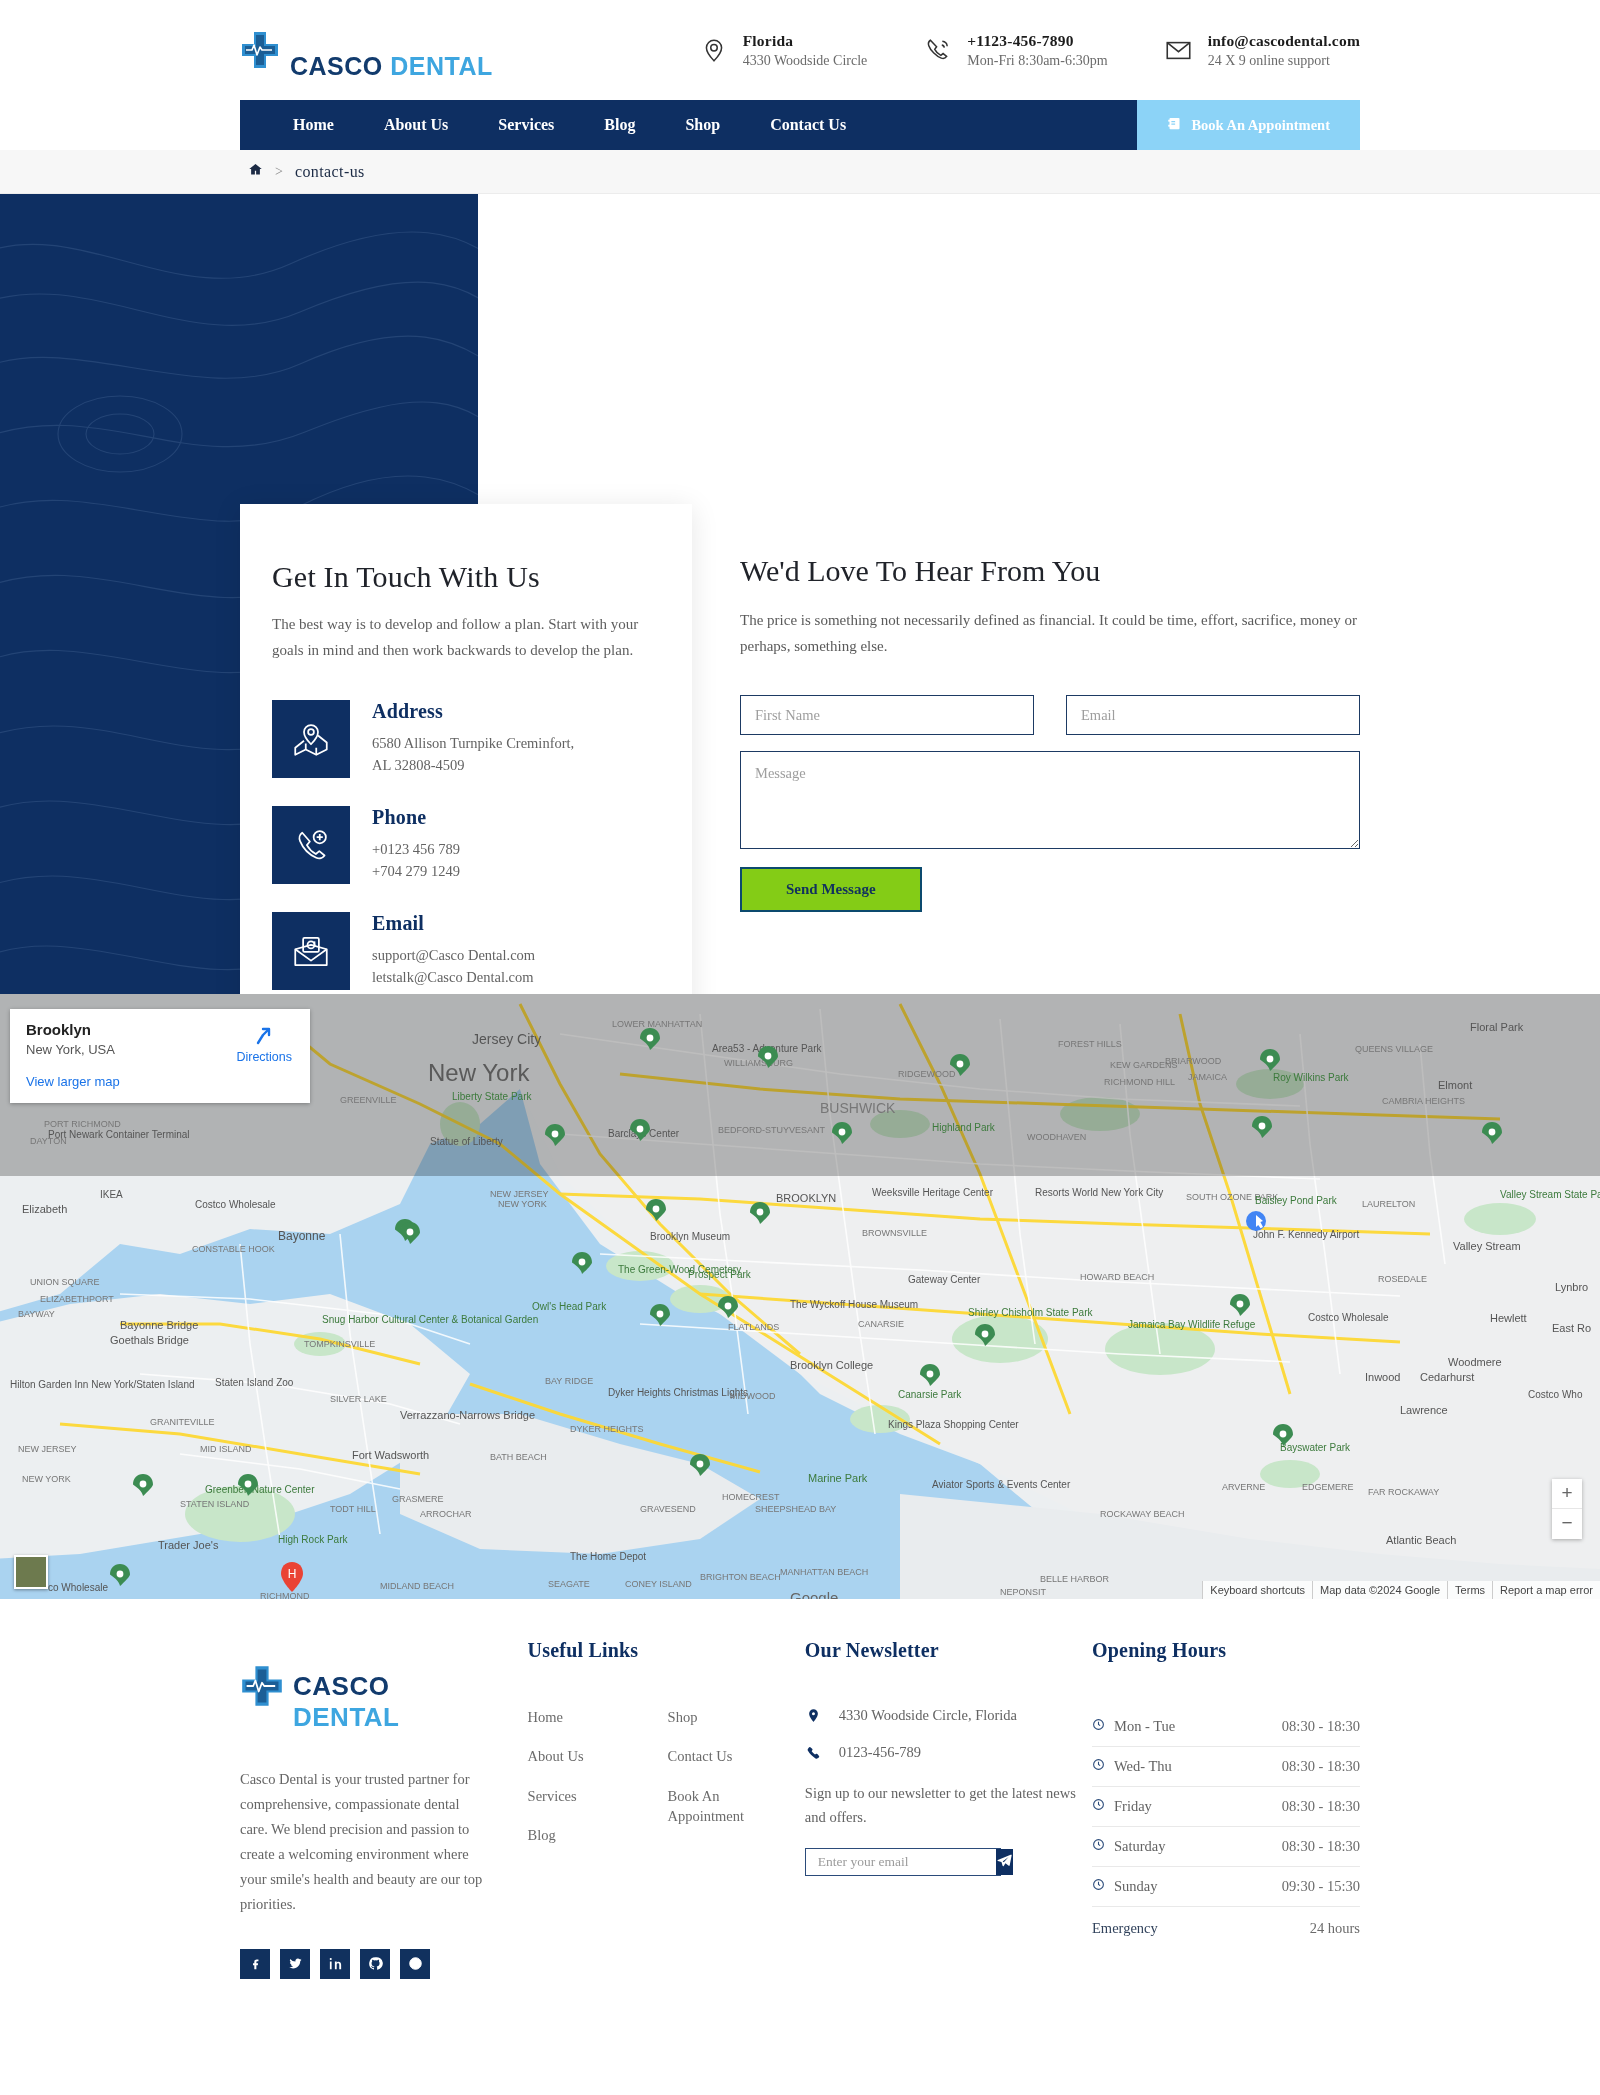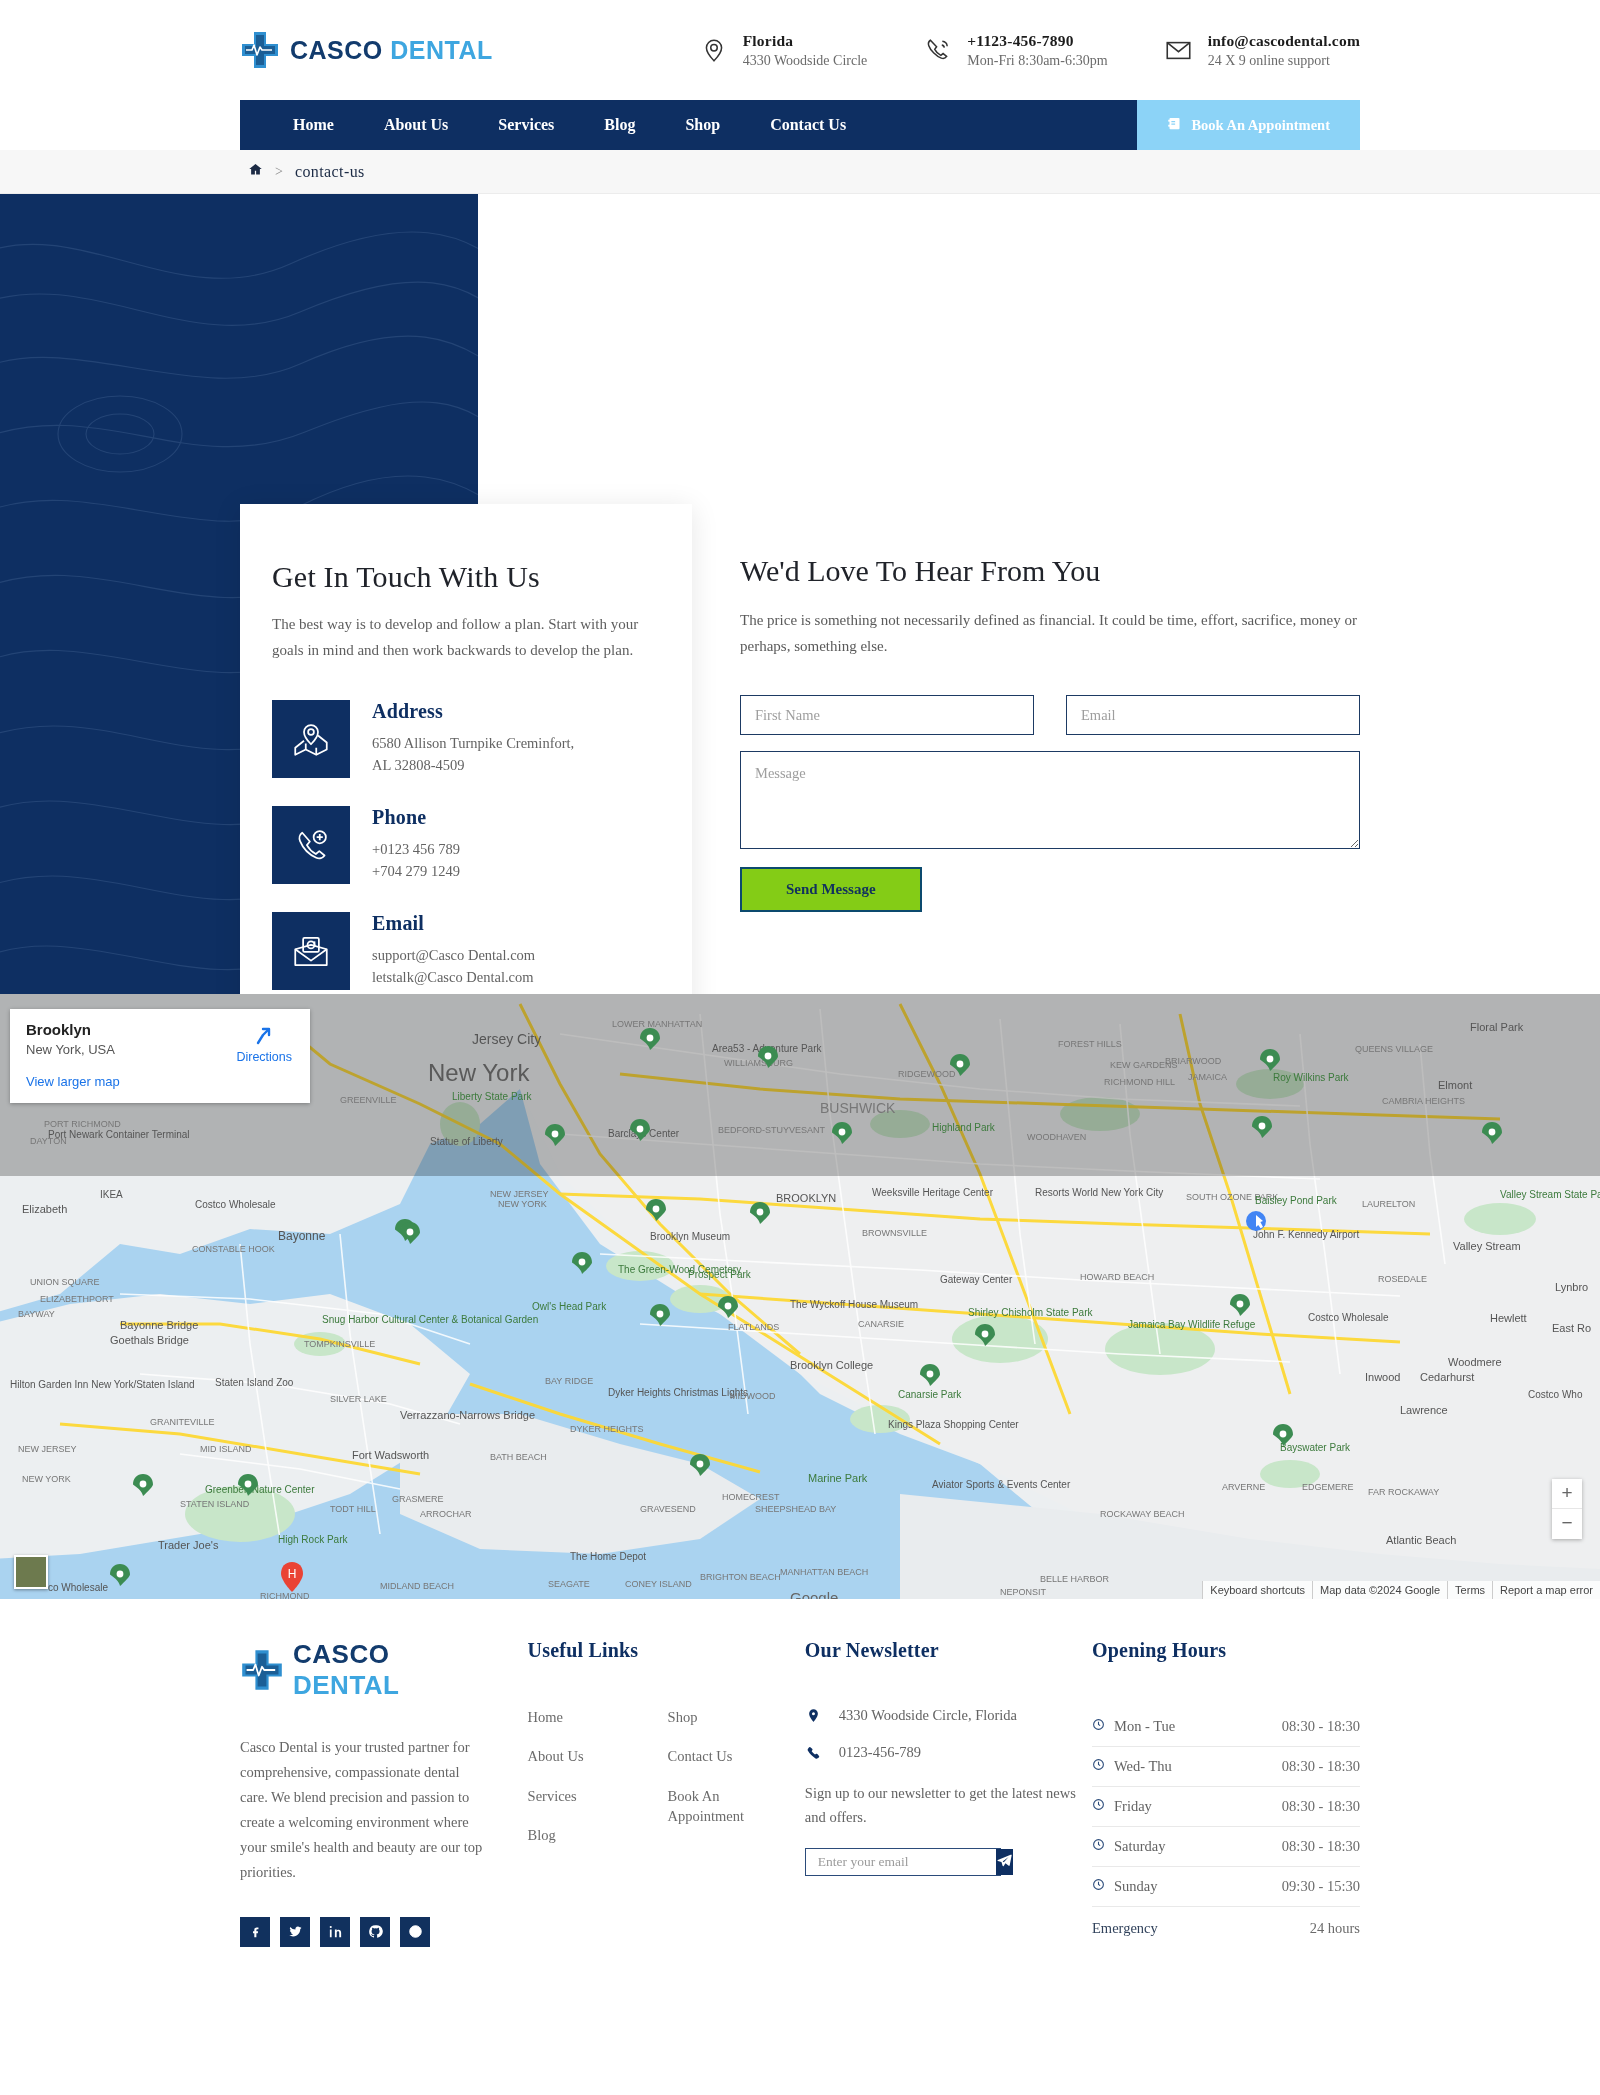--- a/index.html
+++ b/index.html
@@ -16,21 +16,21 @@
   
   .topbar {
     height: 100px;
     display: flex;
     align-items: center;
     padding: 0 240px;
     background: #fff;
   }
   .logo { display: flex; align-items: center; gap: 10px; }
   .logo-mark { width: 40px; height: 40px; position: relative; flex: 0 0 40px; }
-  .logo-text { font-family: "Liberation Sans", sans-serif; font-weight: bold; font-size: 25px; letter-spacing: .5px; }
+  .logo-text { font-family: "Liberation Sans", sans-serif; font-weight: bold; font-size: 25px; letter-spacing: .5px; margin-top: 32px; }
   .logo-text .c1 { color: #123b6d; }
   .logo-text .c2 { color: #3ea6e0; }
 
   .topinfo { display: flex; align-items: center; margin-left: auto; gap: 56px; }
   .tinfo { display: flex; align-items: center; gap: 14px; }
   .tinfo .ic { width: 30px; height: 30px; flex: 0 0 30px; color: #2b2b2b; display: flex; align-items: center; justify-content: center; }
   .tinfo .tx .l1 { font-size: 15.5px; color: #1c1c1c; font-weight: bold; letter-spacing: .2px; }
   .tinfo .tx .l2 { font-size: 14px; color: #6b6b6b; margin-top: 3px; }
 
   
@@ -574,21 +574,21 @@
         <div class="gmark" style="left: 498px; top: 205px; font-size: 9px; color: rgb(119, 119, 119); font-weight: normal; white-space: nowrap;">NEW YORK</div>
         <div class="gmark" style="left: 278px; top: 235px; font-size: 12px; color: rgb(85, 85, 85); font-weight: normal; white-space: nowrap;">Bayonne</div>
         <div class="gmark" style="left: 650px; top: 237px; font-size: 10px; color: rgb(85, 85, 85); font-weight: normal; white-space: nowrap;">Brooklyn Museum</div>
         <div class="gmark" style="left: 862px; top: 234px; font-size: 9px; color: rgb(119, 119, 119); font-weight: normal; white-space: nowrap;">BROWNSVILLE</div>
         <div class="gmark" style="left: 1253px; top: 235px; font-size: 10px; color: rgb(85, 85, 85); font-weight: normal; white-space: nowrap;">John F. Kennedy Airport</div>
         <div class="gmark" style="left: 1453px; top: 246px; font-size: 11px; color: rgb(85, 85, 85); font-weight: normal; white-space: nowrap;">Valley Stream</div>
         <div class="gmark" style="left: 192px; top: 250px; font-size: 9px; color: rgb(119, 119, 119); font-weight: normal; white-space: nowrap;">CONSTABLE HOOK</div>
         <div class="gmark" style="left: 22px; top: 209px; font-size: 11px; color: rgb(85, 85, 85); font-weight: normal; white-space: nowrap;">Elizabeth</div>
         <div class="gmark" style="left: 618px; top: 270px; font-size: 10px; color: rgb(60, 122, 60); font-weight: normal; white-space: nowrap;">The Green-Wood Cemetery</div>
         <div class="gmark" style="left: 688px; top: 275px; font-size: 10px; color: rgb(60, 122, 60); font-weight: normal; white-space: nowrap;">Prospect Park</div>
-        <div class="gmark" style="left: 908px; top: 280px; font-size: 10px; color: rgb(85, 85, 85); font-weight: normal; white-space: nowrap; margin-left: 32px;">Gateway Center</div>
+        <div class="gmark" style="left: 908px; top: 280px; font-size: 10px; color: rgb(85, 85, 85); font-weight: normal; white-space: nowrap;">Gateway Center</div>
         <div class="gmark" style="left: 1080px; top: 278px; font-size: 9px; color: rgb(119, 119, 119); font-weight: normal; white-space: nowrap;">HOWARD BEACH</div>
         <div class="gmark" style="left: 1378px; top: 280px; font-size: 9px; color: rgb(119, 119, 119); font-weight: normal; white-space: nowrap;">ROSEDALE</div>
         <div class="gmark" style="left: 30px; top: 283px; font-size: 9px; color: rgb(119, 119, 119); font-weight: normal; white-space: nowrap;">UNION SQUARE</div>
         <div class="gmark" style="left: 40px; top: 300px; font-size: 9px; color: rgb(119, 119, 119); font-weight: normal; white-space: nowrap;">ELIZABETHPORT</div>
         <div class="gmark" style="left: 532px; top: 307px; font-size: 10px; color: rgb(60, 122, 60); font-weight: normal; white-space: nowrap;">Owl's Head Park</div>
         <div class="gmark" style="left: 790px; top: 305px; font-size: 10px; color: rgb(85, 85, 85); font-weight: normal; white-space: nowrap;">The Wyckoff House Museum</div>
         <div class="gmark" style="left: 1555px; top: 287px; font-size: 11px; color: rgb(85, 85, 85); font-weight: normal; white-space: nowrap;">Lynbro</div>
         <div class="gmark" style="left: 120px; top: 325px; font-size: 11px; color: rgb(85, 85, 85); font-weight: normal; white-space: nowrap;">Bayonne Bridge</div>
         <div class="gmark" style="left: 322px; top: 320px; font-size: 10px; color: rgb(60, 122, 60); font-weight: normal; white-space: nowrap;">Snug Harbor Cultural Center &amp; Botanical Garden</div>
         <div class="gmark" style="left: 728px; top: 328px; font-size: 9px; color: rgb(119, 119, 119); font-weight: normal; white-space: nowrap;">FLATLANDS</div>

